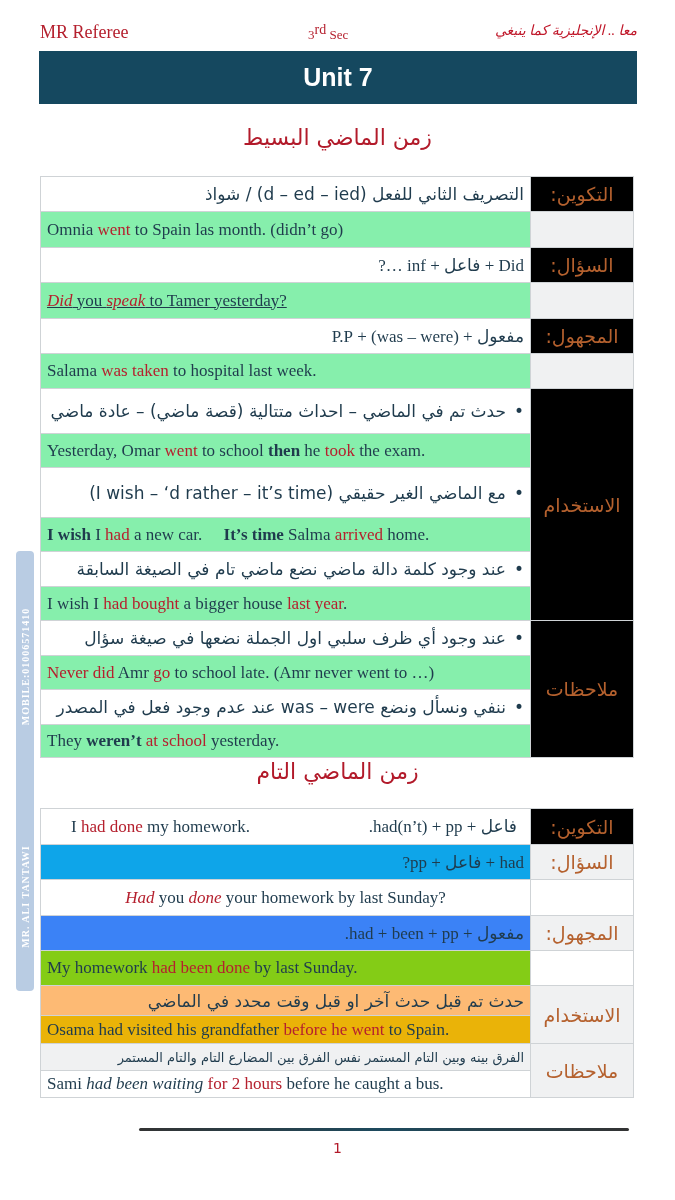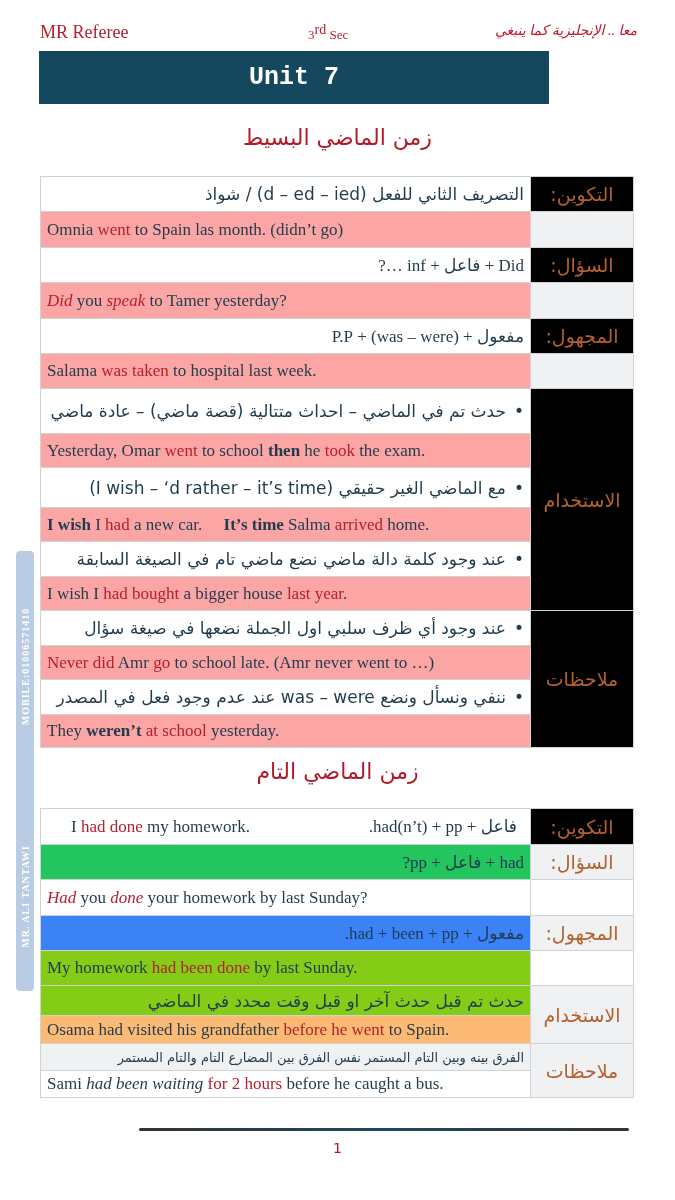--- a/index.html
+++ b/index.html
@@ -5,33 +5,33 @@
   * { box-sizing: border-box; margin: 0; padding: 0; }
   html, body { width: 675px; height: 1200px; background: #ffffff; overflow: hidden; }
   body { position: relative; font-family: "Liberation Serif", serif; color: #1f3b4d; }
 
   .topbar { position: absolute; top: 22px; left: 40px; right: 38px; height: 20px; }
   .topbar .left { position: absolute; left: 0; top: 0; font-size: 18px; color: #b5202e; }
   .topbar .mid { position: absolute; left: 268px; top: 0; font-size: 13px; color: #b5202e; }
   .topbar .mid sup { font-size: 14px; }
   .topbar .right { position: absolute; right: 0; top: 0; font-size: 14px; color: #c0182a; font-style: italic; direction: rtl; }
 
-  .unit-banner { position: absolute; top: 51px; left: 39px; width: 510px; height: 53px;
+  .unit-banner { position: absolute; top: 51px; left: 39px; width: 598px; height: 53px;
     background: #15485f; color: #ffffff; text-align: center;
-    font-family: Liberation Mono, monospace; font-weight: bold; font-size: 25px; line-height: 53px; }
+    font-family: Liberation Sans, sans-serif; font-weight: bold; font-size: 25px; line-height: 53px; }
 
   .section-title { position: absolute; left: 0; width: 675px; text-align: center;
     font-family: "DejaVu Sans", sans-serif; font-size: 22px; color: #b21a2a; direction: rtl; }
 
   table.grid { position: absolute; left: 40px; width: 594px; border-collapse: collapse; table-layout: fixed; }
   table.grid td { border: 1px solid #cfd3d6; font-size: 17px; padding: 0 6px; vertical-align: middle; }
   table.grid td.label { width: 103px; text-align: center; color: #b5612e; font-family: "DejaVu Sans", sans-serif; font-size: 19px; direction: rtl; background: #000000; }
   table.grid td.label.alt { background: #f0f1f2; }
   table.grid tr.formula td.content { background: #ffffff; text-align: right; direction: rtl; }
-  table.grid tr.example td.content { background: #fca5a5; text-align: left; }
+  table.grid tr.example td.content { background: #86efac; text-align: left; }
   table.grid tr.example td.empty { background: #f0f1f2; }
   .ar { font-family: "DejaVu Sans", sans-serif; font-size: 15px; }
   .bullet { font-family: "DejaVu Sans", sans-serif; font-size: 15px; }
   .bullet::before { content: "\2022"; margin-left: 8px; color: #1f3b4d; }
   .red { color: #b5202e; }
   .b { font-weight: bold; }
   .i { font-style: italic; }
 
   .side-strip { position: absolute; left: 16px; top: 551px; width: 18px; height: 440px;
     background: #b9cce3; border-radius: 4px; }
@@ -65,40 +65,40 @@
     <td class="label">التكوين:</td>
   </tr>
   <tr class="example" style="height:36px;">
     <td class="content"><span>Omnia </span><span class="red">went</span><span> to Spain las month.   (didn’t go)</span></td>
     <td class="empty"></td>
   </tr>
   <tr class="formula" style="height:35px;">
     <td class="content">Did + فاعل + inf …?</td>
     <td class="label">السؤال:</td>
   </tr>
-  <tr class="example" style="height:36px;">
+  <tr class="example" style="height:36px;text-decoration:underline;">
     <td class="content"><span class="red i">Did</span><span> you </span><span class="red i">speak</span><span> to Tamer yesterday?</span></td>
     <td class="empty"></td>
   </tr>
   <tr class="formula" style="height:35px;">
     <td class="content">مفعول + (was – were) + P.P</td>
     <td class="label">المجهول:</td>
   </tr>
   <tr class="example" style="height:35px;">
     <td class="content"><span>Salama </span><span class="red">was taken</span><span> to hospital last week.</span></td>
     <td class="empty"></td>
   </tr>
   <tr class="formula" style="height:45px;">
     <td class="content bullet">حدث تم في الماضي – احداث متتالية (قصة ماضي) – عادة ماضي</td>
     <td class="label" rowspan="6">الاستخدام</td>
   </tr>
   <tr class="example" style="height:34px;">
     <td class="content"><span>Yesterday, Omar </span><span class="red">went</span><span> to school </span><span class="b">then</span><span> he </span><span class="red">took</span><span> the exam.</span></td>
   </tr>
-  <tr class="formula" style="height:40px;">
+  <tr class="formula" style="height:50px;">
     <td class="content bullet">مع الماضي الغير حقيقي (I wish – ‘d rather – it’s time)</td>
   </tr>
   <tr class="example" style="height:34px;">
     <td class="content" style="white-space:pre;"><span class="b">I wish</span><span> I </span><span class="red">had</span><span> a new car.     </span><span class="b">It’s time</span><span> Salma </span><span class="red">arrived</span><span> home.</span></td>
   </tr>
   <tr class="formula" style="height:35px;">
     <td class="content bullet">عند وجود كلمة دالة ماضي نضع ماضي تام في الصيغة السابقة</td>
   </tr>
   <tr class="example" style="height:34px;">
     <td class="content"><span>I wish I </span><span class="red">had bought</span><span> a bigger house </span><span class="red">last year</span><span>.</span></td>
@@ -123,41 +123,41 @@
 
 <table class="grid" style="top:808px;">
   <tbody>
       <tr class="formula" style="height:36px;">
     <td class="content" style="text-align:left; direction:ltr;">
       <span style="display:inline-block; width:290px; padding-left:24px;"><span>I </span><span class="red">had done</span><span> my homework.</span></span><span style="display:inline-block; width:180px; text-align:right; direction:rtl;">فاعل + had(n’t) + pp.</span>
     </td>
     <td class="label">التكوين:</td>
   </tr>
   <tr class="formula" style="height:35px;">
-    <td class="content" style="background:#22c55e;">had + فاعل + pp?</td>
+    <td class="content" style="background:#0ea5e9;">had + فاعل + pp?</td>
     <td class="label alt">السؤال:</td>
   </tr>
   <tr class="example" style="height:36px;">
-    <td class="content" style="background:#ffffff;"><span class="red i">Had</span><span> you </span><span class="red i">done</span><span> your homework by last Sunday?</span></td>
+    <td class="content" style="background:#ffffff;text-align:center;"><span class="red i">Had</span><span> you </span><span class="red i">done</span><span> your homework by last Sunday?</span></td>
     <td class="empty" style="background:#ffffff;"></td>
   </tr>
   <tr class="formula" style="height:35px;">
     <td class="content" style="background:#3b82f6;">مفعول + had + been + pp.</td>
     <td class="label alt">المجهول:</td>
   </tr>
   <tr class="example" style="height:35px;">
     <td class="content" style="background:#84cc16;"><span>My homework </span><span class="red">had been done</span><span> by last Sunday.</span></td>
     <td class="empty" style="background:#ffffff;"></td>
   </tr>
   <tr class="formula" style="height:30px;">
-    <td class="content ar" style="background:#84cc16;">حدث تم قبل حدث آخر او قبل وقت محدد في الماضي</td>
+    <td class="content ar" style="background:#fdba74;">حدث تم قبل حدث آخر او قبل وقت محدد في الماضي</td>
     <td class="label alt" rowspan="2">الاستخدام</td>
   </tr>
   <tr class="example" style="height:28px;">
-    <td class="content" style="background:#fdba74;"><span>Osama had visited his grandfather </span><span class="red">before he went</span><span> to Spain.</span></td>
+    <td class="content" style="background:#eab308;"><span>Osama had visited his grandfather </span><span class="red">before he went</span><span> to Spain.</span></td>
   </tr>
   <tr class="formula" style="height:27px;">
     <td class="content ar" style="background:#f0f1f2; font-size:13px;">الفرق بينه وبين التام المستمر نفس الفرق بين المضارع التام والتام المستمر</td>
     <td class="label alt" rowspan="2">ملاحظات</td>
   </tr>
   <tr class="example" style="height:27px;">
     <td class="content" style="background:#ffffff;"><span>Sami </span><span class="i">had been waiting</span><span> </span><span class="red">for 2 hours</span><span> before he caught a bus.</span></td>
   </tr>
 </tbody>
   </table>

